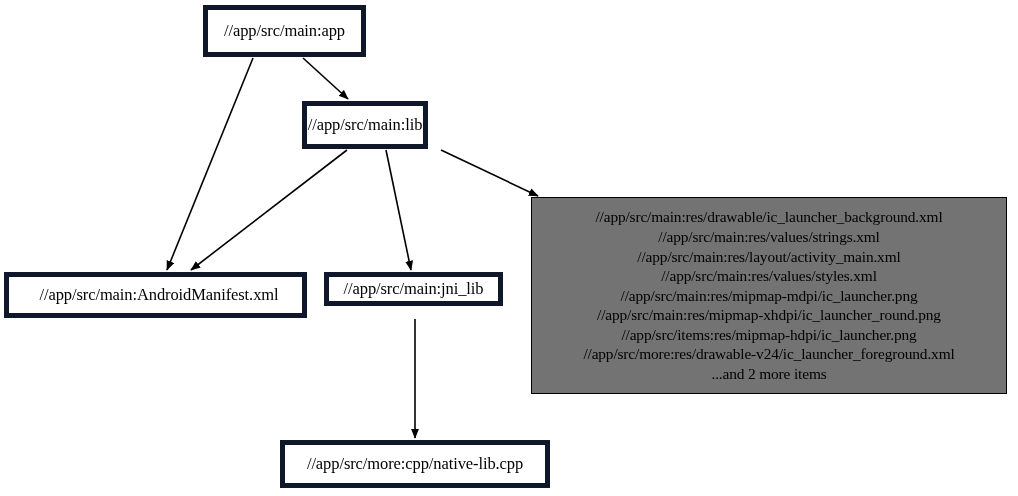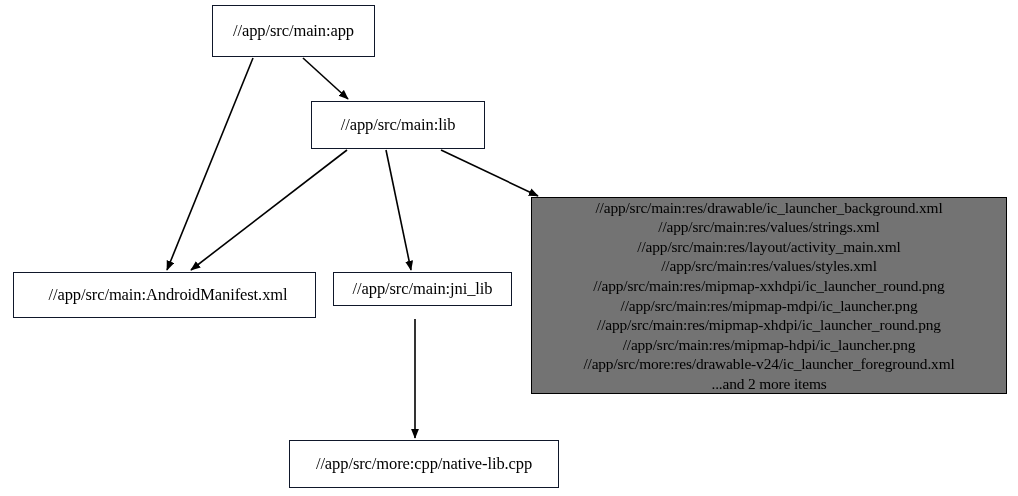--- a/index.html
+++ b/index.html
@@ -20,31 +20,30 @@
     position: absolute;
     left: 0;
     top: 0;
     width: 1018px;
     height: 496px;
     pointer-events: none;
   }
   .node {
     position: absolute;
     box-sizing: border-box;
-    border: 1px solid #0f172a;
+    border: 5px solid #0f172a;
     background: #ffffff;
     display: flex;
     align-items: center;
     justify-content: center;
     text-align: center;
     white-space: nowrap;
     font-size: 16.5px;
     line-height: 1.18;
     letter-spacing: -0.1px;
-    margin-left: 9px;
   }
   .node-multiline {
     position: absolute;
     box-sizing: border-box;
     border: 1px solid #000000;
     background: #737373;
     display: flex;
     flex-direction: column;
     align-items: center;
     justify-content: center;
@@ -77,42 +76,41 @@
       <line x1="386" y1="150" x2="411" y2="270"></line>
       <line x1="441" y1="150" x2="538" y2="196"></line>
       <line x1="415" y1="319" x2="415" y2="438"></line>
     </g>
   </svg>
 
   <div class="node" style="left:203px; top:5px; width:163px; height:52px;">
     <span>//app/src/main:app</span>
   </div>
 
-  <div class="node" style="left:302px; top:101px; width:174px; height:48px;">
+  <div class="node" style="left:302px; top:101px; width:126px; height:48px;">
     <span>//app/src/main:lib</span>
   </div>
 
   <div class="node" style="left:4px; top:272px; width:303px; height:46px;padding-left:7px;">
     <span>//app/src/main:AndroidManifest.xml</span>
   </div>
 
   <div class="node" style="left:324px; top:272px; width:179px; height:34px;">
     <span>//app/src/main:jni_lib</span>
   </div>
 
   <div class="node" style="left:280px; top:440px; width:270px; height:48px;">
     <span>//app/src/more:cpp/native-lib.cpp</span>
   </div>
 
   <div class="node-multiline" style="left:531px; top:197px; width:476px; height:197px;">
     <span class="line">//app/src/main:res/drawable/ic_launcher_background.xml</span>
     <span class="line">//app/src/main:res/values/strings.xml</span>
     <span class="line">//app/src/main:res/layout/activity_main.xml</span>
     <span class="line">//app/src/main:res/values/styles.xml</span>
-    <span class="line">//app/src/main:res/mipmap-xxhdpi/ic_launcher_round.png</span>
     <span class="line">//app/src/main:res/mipmap-mdpi/ic_launcher.png</span>
     <span class="line">//app/src/main:res/mipmap-xhdpi/ic_launcher_round.png</span>
-    <span class="line">//app/src/main:res/mipmap-hdpi/ic_launcher.png</span>
+    <span class="line">//app/src/items:res/mipmap-hdpi/ic_launcher.png</span>
     <span class="line">//app/src/more:res/drawable-v24/ic_launcher_foreground.xml</span>
     <span class="line">...and 2 more items</span>
   </div>
 
 </div>
 
 </body></html>

